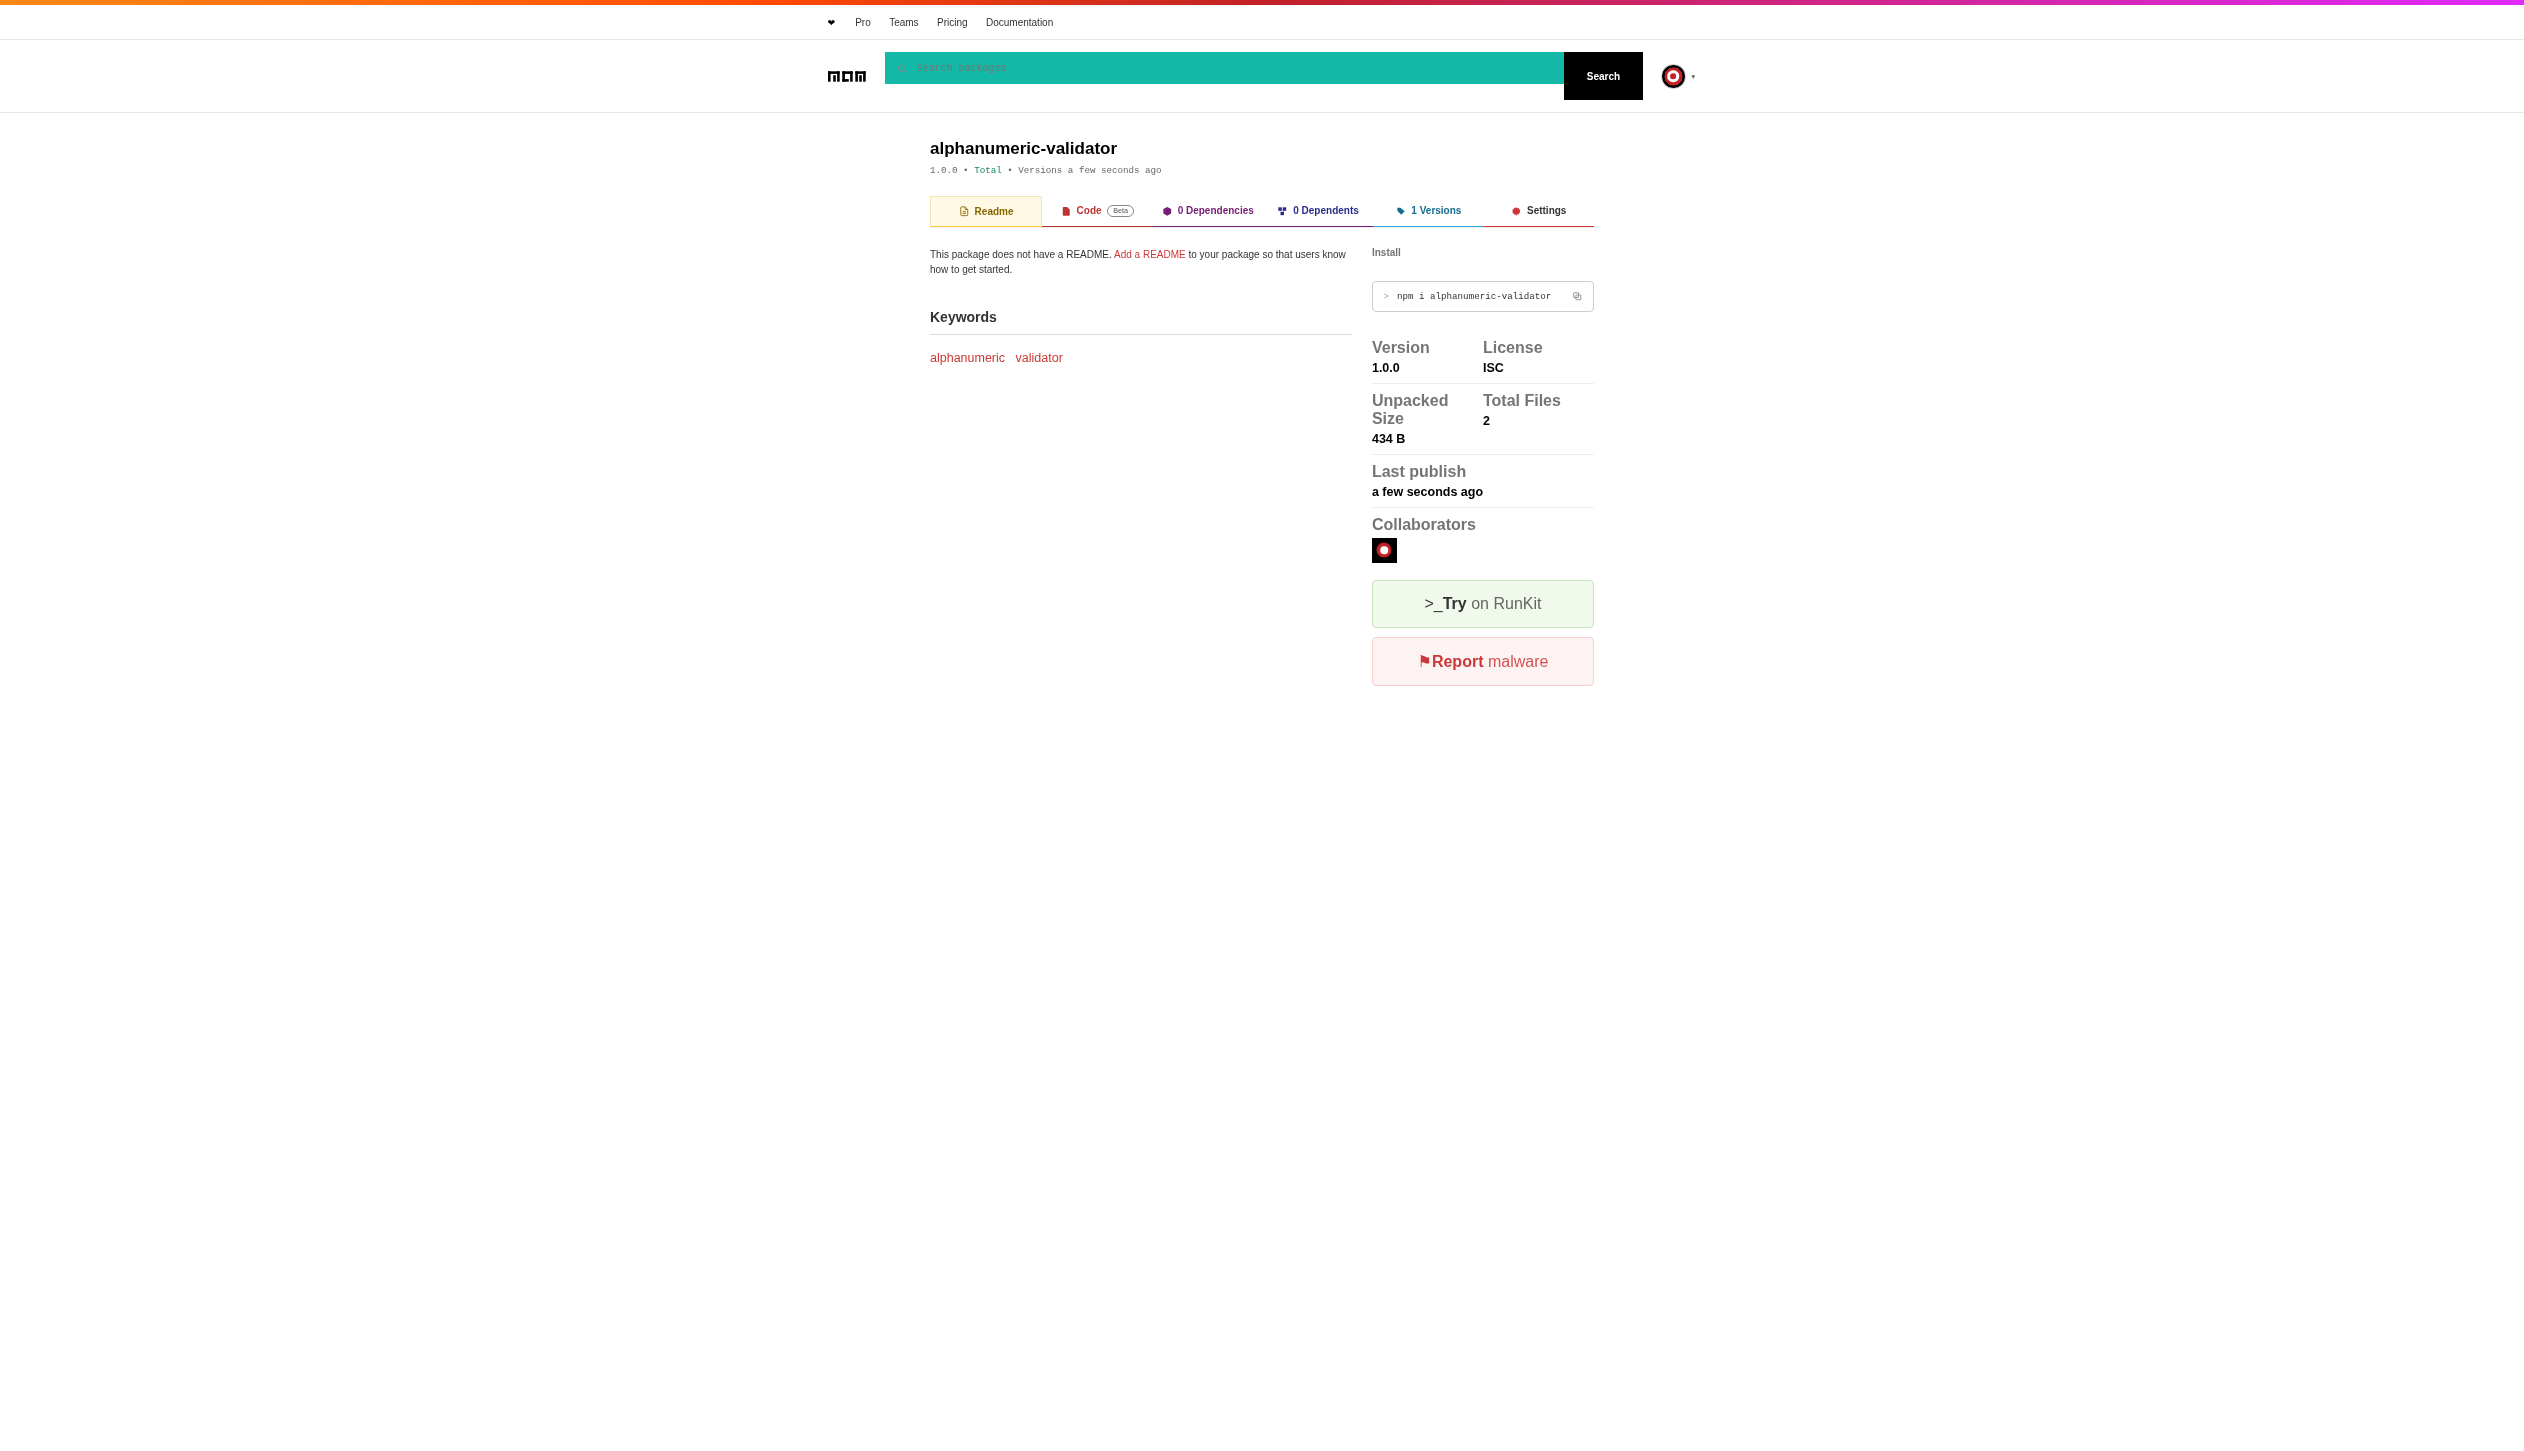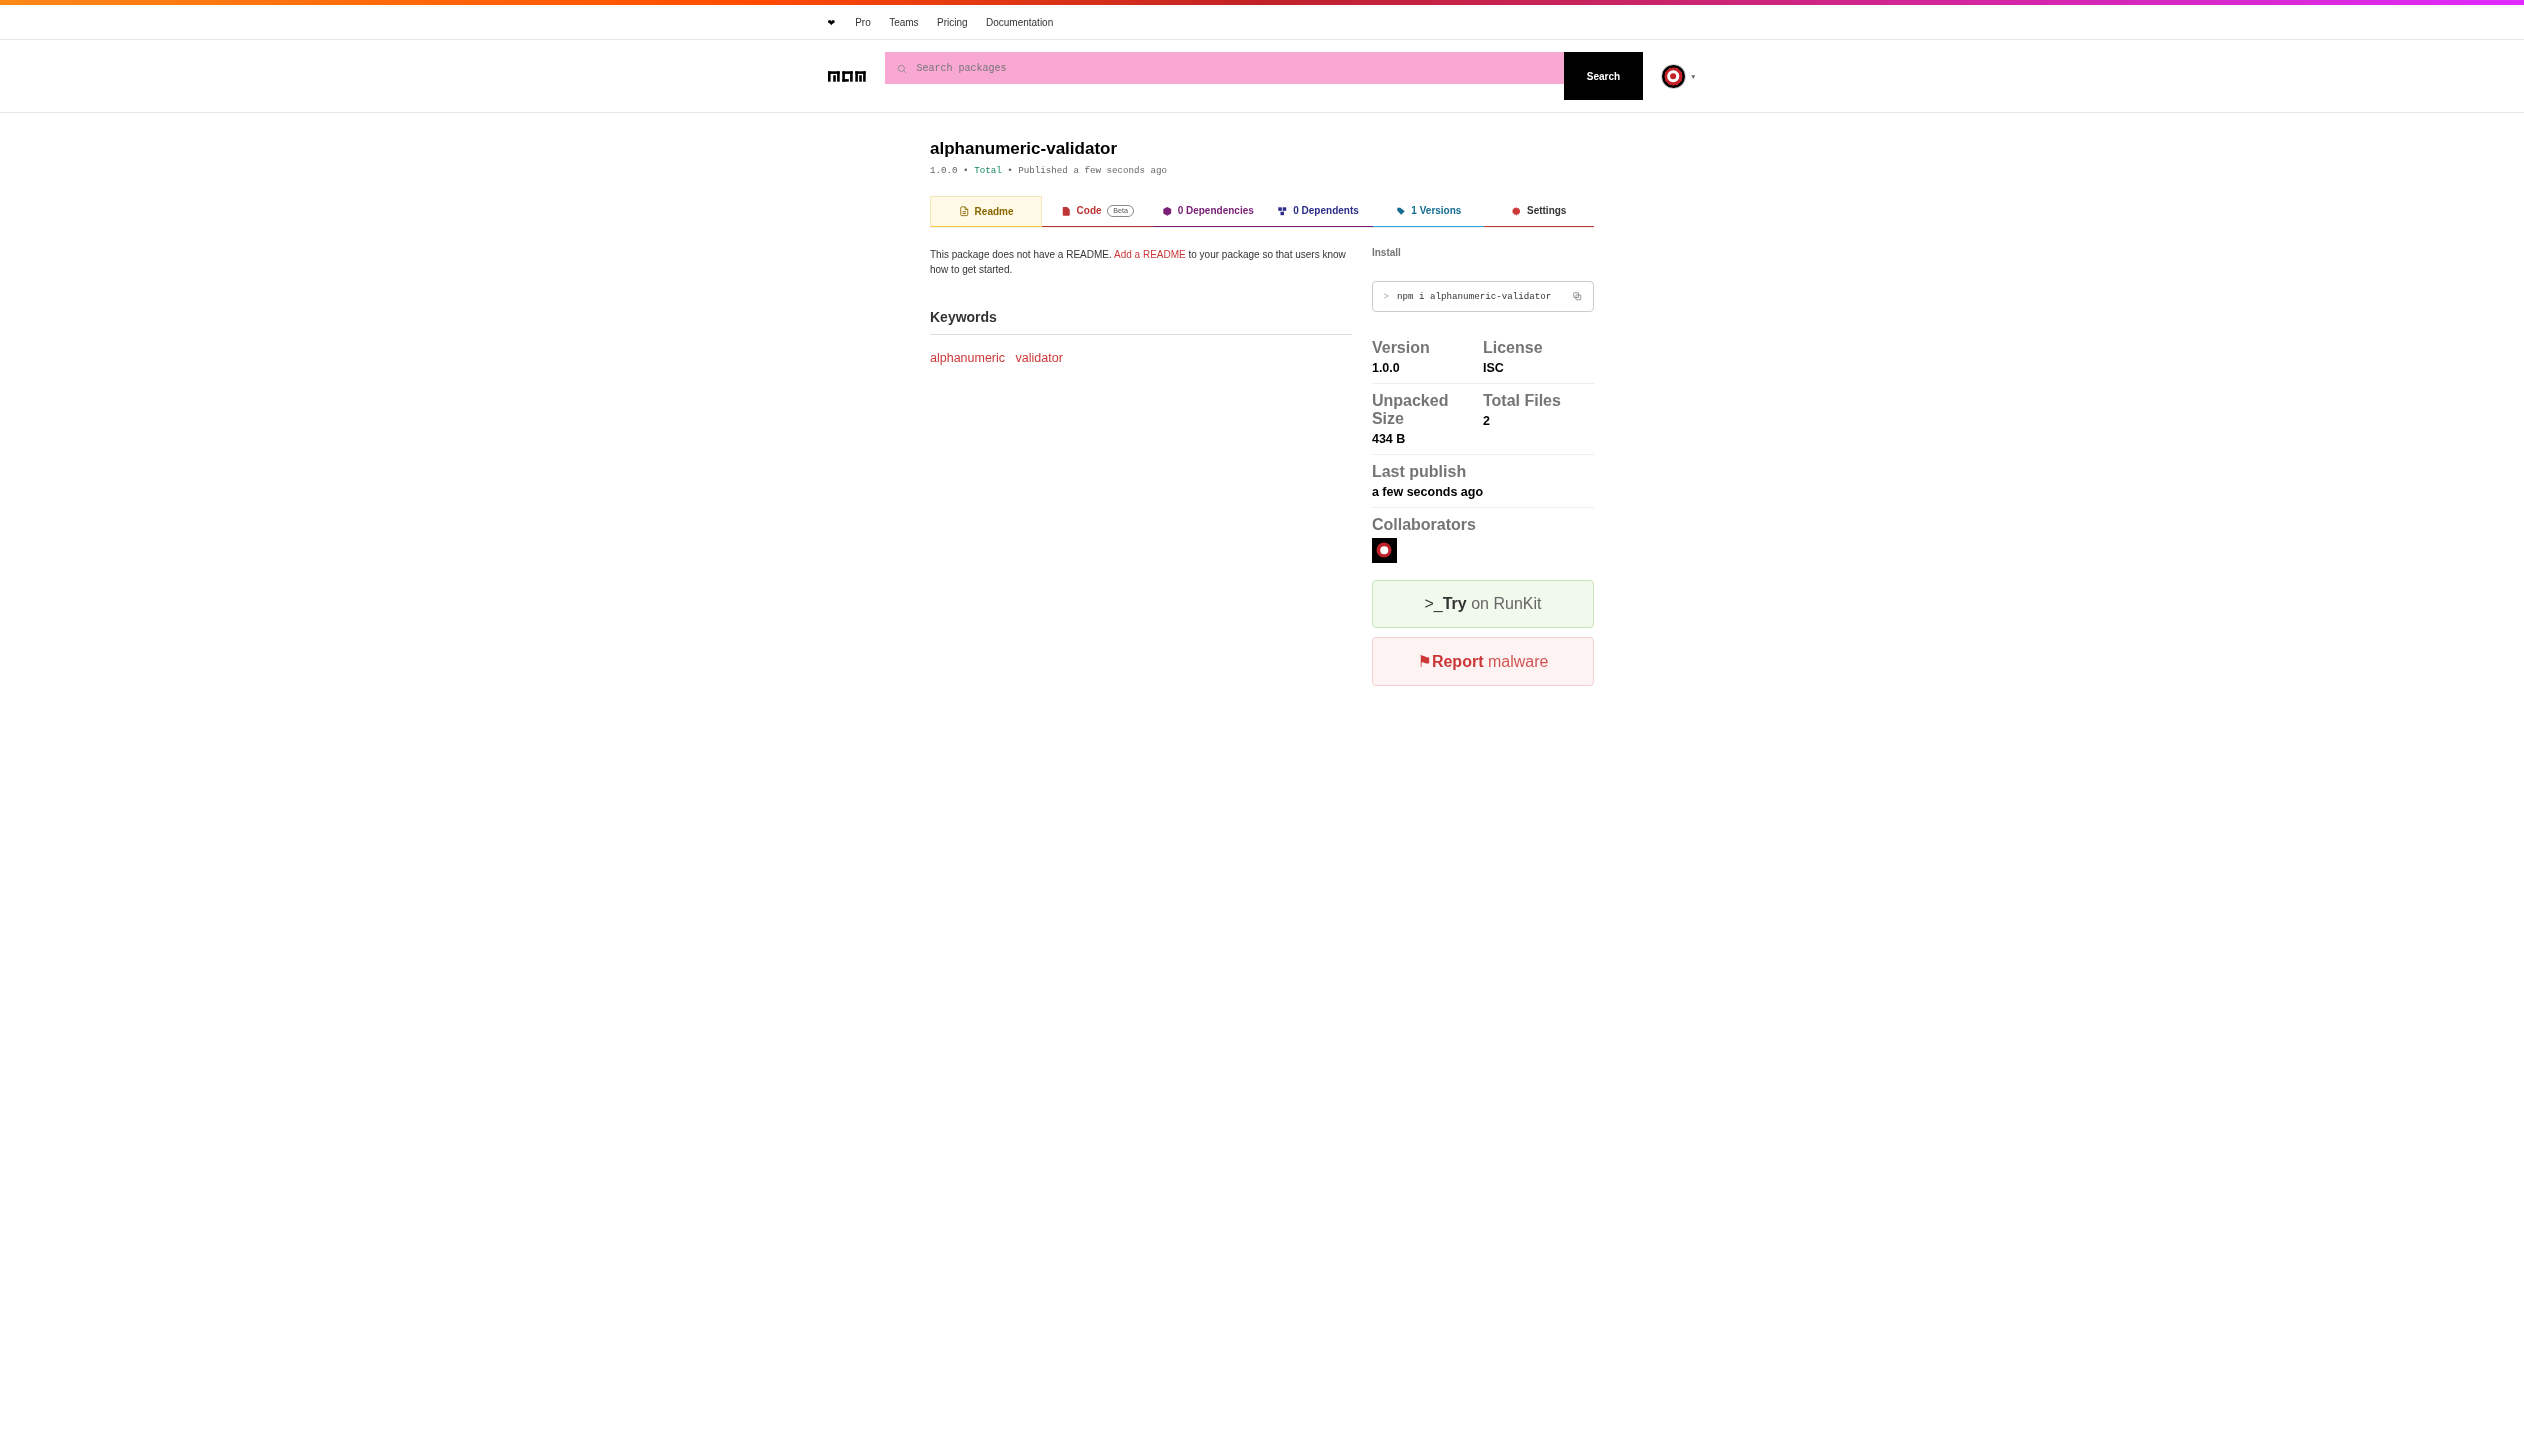--- a/index.html
+++ b/index.html
@@ -7,21 +7,21 @@
 .gradient-bar { height: 5.3px; background: linear-gradient(90deg, #fb8817 0%, #ff4b01 30%, #c12127 50%, #e02aff 100%); }
 .top-nav { border-bottom: 0.7px solid #e6e6e6; }
 .top-nav-inner { max-width: 921px; margin: 0 auto; padding: 0 26px; display: flex; align-items: center; height: 34px; }
 .heart-icon { color: #000; font-size: 9.2px; margin-right: 20px; cursor: pointer; }
 .nav-links { display: flex; gap: 18.4px; }
 .nav-link { color: #333; text-decoration: none; font-size: 10px; cursor: pointer; }
 .search-bar { border-bottom: 0.7px solid #e6e6e6; }
 .search-inner { max-width: 921px; margin: 0 auto; padding: 12px 26px; display: flex; align-items: center; gap: 18.4px; }
 .npm-logo { font-family: monospace; font-weight: 900; font-size: 0; letter-spacing: -1.3px; display: flex; gap: 1.3px; }
 .search-wrap { flex: 1; display: flex; }
-.search-input-wrap { flex: 1; background: #f9a8d4; display: flex; align-items: center; padding: 0 12px; height: 32px; }
+.search-input-wrap { flex: 1; background: #14b8a6; display: flex; align-items: center; padding: 0 12px; height: 32px; }
 .search-icon { color: #888; margin-right: 9.2px; }
 .search-input { flex: 1; border: none; background: transparent; font-family: 'Courier New', monospace; font-size: 10px; outline: none; color: #333; }
 .search-btn { background: #000; color: #fff; border: none; padding: 0 22.4px; font-size: 10px; font-weight: 600; cursor: pointer; height: 48px; }
 .avatar-wrap { display: flex; align-items: center; gap: 4px; cursor: pointer; }
 .avatar { width: 25px; height: 25px; border-radius: 50%; border: 1.3px solid #ccc; background: radial-gradient(circle at center, #fff 20%, #c12127 21%, #c12127 55%, #000 56%); position: relative; }
 .avatar-inner { position: absolute; top: 50%; left: 50%; transform: translate(-50%, -50%); width: 50%; height: 50%; background: #fff; border-radius: 50%; }
 .avatar-dot { position: absolute; top: 50%; left: 50%; transform: translate(-50%, -50%); width: 25%; height: 25%; background: #c12127; border-radius: 50%; }
 .caret-down { font-size: 6.6px; color: #666; }
 .content { max-width: 690px; margin: 0 auto; padding: 26px 13px; }
 .pkg-title { font-size: 17px; font-weight: 600; color: #000; margin-bottom: 5.3px; }
@@ -124,21 +124,21 @@
   </div>
 </div>
 
 <div class="content">
   <h1 class="pkg-title">alphanumeric-validator</h1>
   <div class="pkg-meta">
     <span>1.0.0</span>
     <span> • </span>
     <span class="pkg-public">Total</span>
     <span> • </span>
-    <span>Published a few seconds ago</span>
+    <span>Versions a few seconds ago</span>
   </div>
 
   <div class="tabs">
     <div class="tab tab-readme">
       <svg class="icon-svg" viewBox="0 0 24 24" fill="none" stroke="#886701" stroke-width="2">
           <path d="M14 2H6a2 2 0 0 0-2 2v16a2 2 0 0 0 2 2h12a2 2 0 0 0 2-2V8z"></path>
           <polyline points="14 2 14 8 20 8"></polyline>
           <line x1="8" y1="13" x2="16" y2="13"></line>
           <line x1="8" y1="17" x2="16" y2="17"></line>
         </svg>

